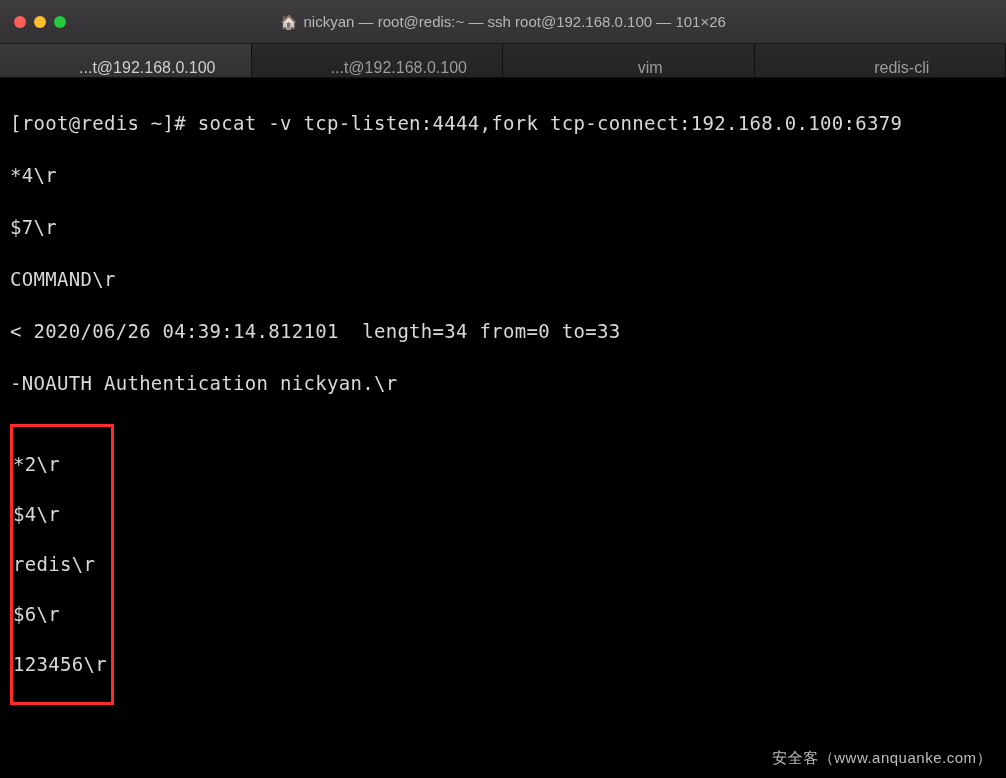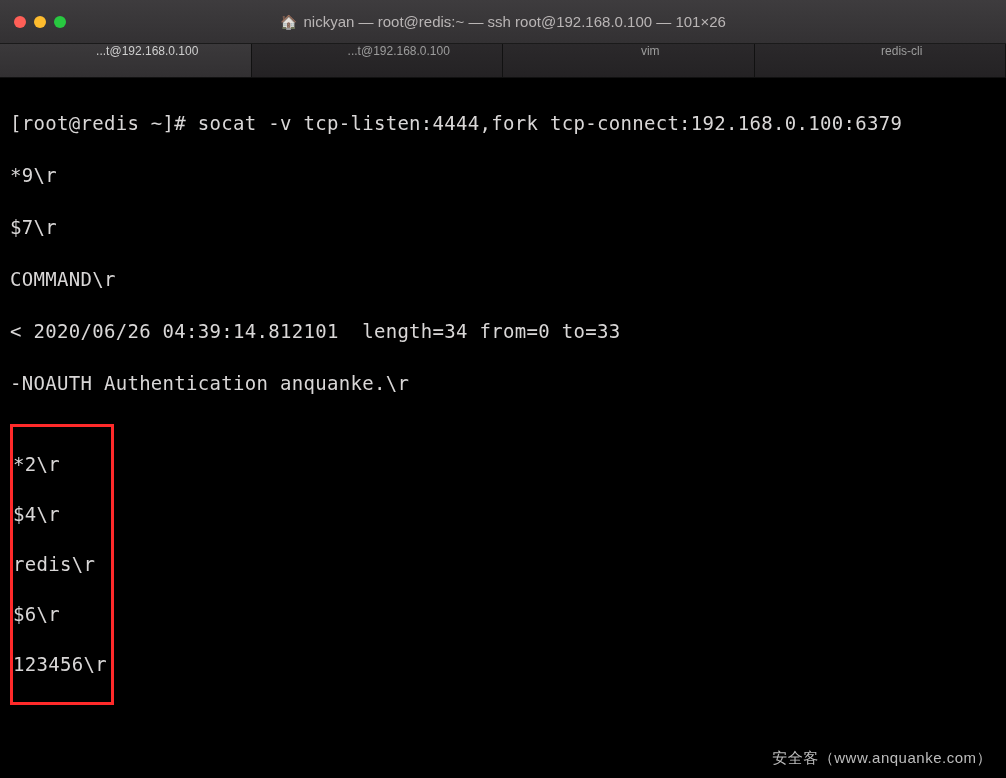--- a/index.html
+++ b/index.html
@@ -48,24 +48,24 @@
 .home-icon { filter: grayscale(60%); opacity: .9; font-size: 14px; }
 .tabbar {
   height: 34px;
   display: flex;
   background: #2b2a2b;
   border-bottom: 1px solid #111;
 }
 .tab {
   flex: 1;
   display: flex;
-  align-items: flex-start;
+  align-items: flex-end;
   justify-content: center;
   color: #9c9c9c;
-  font-size: 12px;
+  font-size: 16px;
   font-family: -apple-system, Helvetica, Arial, sans-serif;
   background: linear-gradient(#2b292b,#242224);
   border-right: 1px solid #111;
   cursor: pointer;
   padding-left: 44px;
 }
 .tab.active {
   background: linear-gradient(#3b393b,#323032);
   color: #cfcfcf;
 }
@@ -123,25 +123,25 @@
   <div class="tab">
       <span>vim</span>
     </div>
   <div class="tab">
       <span>redis-cli</span>
     </div>
 </div>
 
 <div class="term">
 <span class="line">[root@redis ~]# socat -v tcp-listen:4444,fork tcp-connect:192.168.0.100:6379</span>
-<span class="line">*9\r</span>
+<span class="line">*4\r</span>
 <span class="line">$7\r</span>
 <span class="line">COMMAND\r</span>
 <span class="line">&lt; 2020/06/26 04:39:14.812101  length=34 from=0 to=33</span>
-<span class="line">-NOAUTH Authentication anquanke.\r</span>
+<span class="line">-NOAUTH Authentication nickyan.\r</span>
 <span class="hlbox">
 <span class="bl">*2\r</span>
 <span class="bl">$4\r</span>
 <span class="bl">redis\r</span>
 <span class="bl">$6\r</span>
 <span class="bl">123456\r</span>
 </span>
 
 
 

